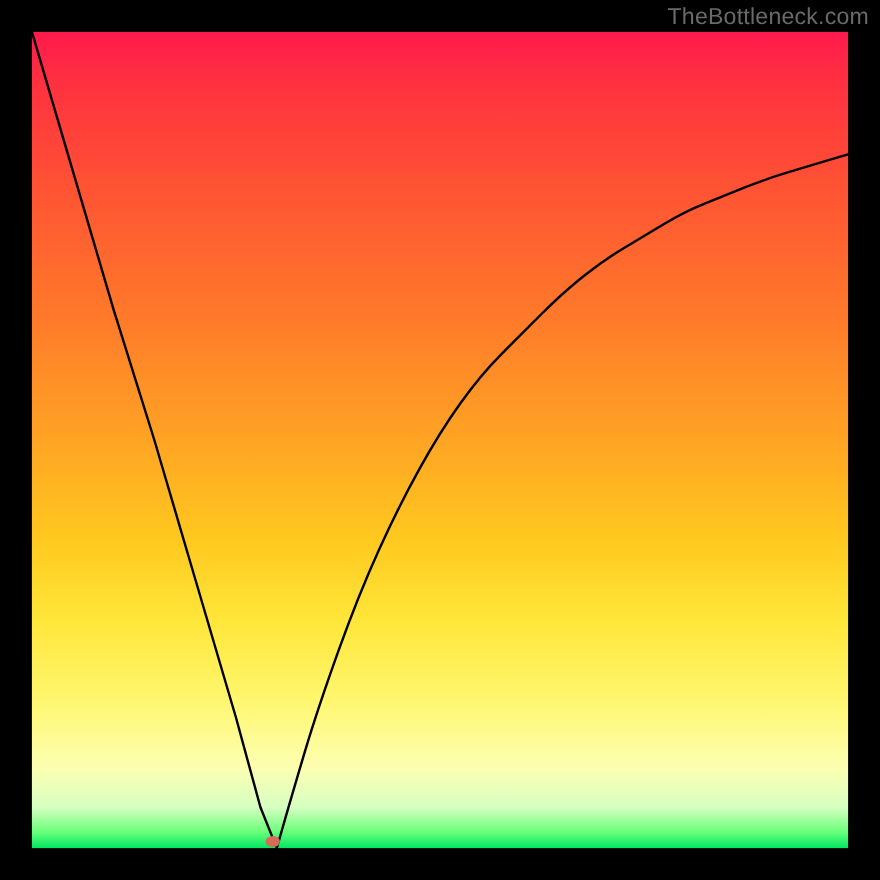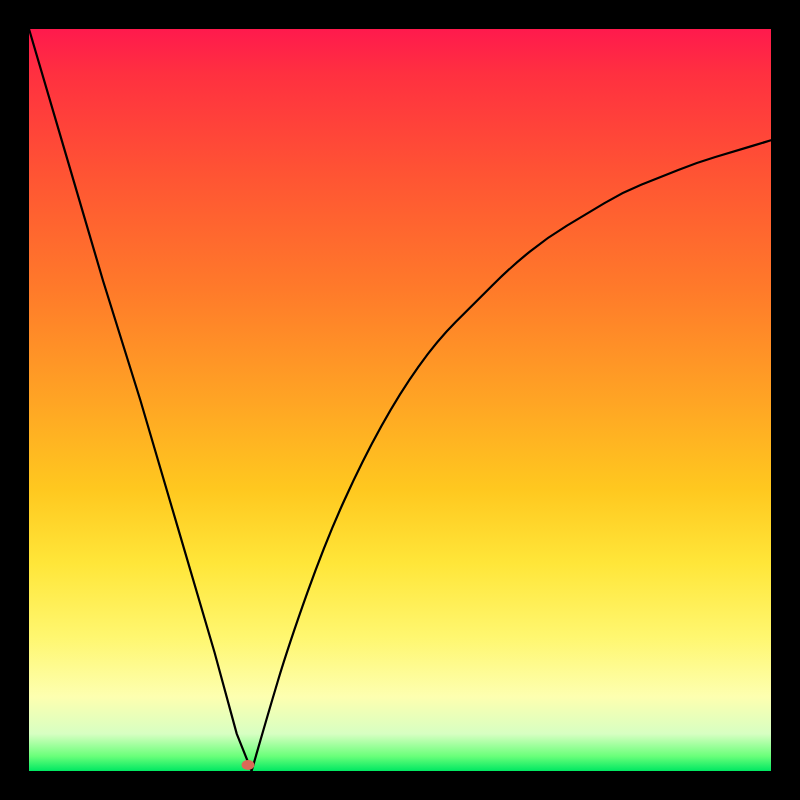--- a/index.html
+++ b/index.html
@@ -72,13 +72,14 @@
 
   <div class="plot-area">
 
     <svg class="curve" viewBox="0 0 742 742" preserveAspectRatio="none">
       <path id="curve-path" fill="none" stroke="#000" stroke-width="2.2" stroke-linecap="round" stroke-linejoin="round" d="M0.00 0.00 L37.10 126.14 L74.20 252.28 L111.30 371.00 L148.40 497.14 L185.50 623.28 L207.76 704.90 L222.60 742.00 M222.60 742.00 Q237.44 690.06 248.57 652.96 Q259.70 615.86 278.25 563.92 Q296.80 511.98 315.35 471.17 Q333.90 430.36 352.45 396.97 Q371.00 363.58 389.55 337.61 Q408.10 311.64 426.65 293.09 Q445.20 274.54 463.75 255.99 Q482.30 237.44 500.85 222.60 Q519.40 207.76 537.95 196.63 Q556.50 185.50 575.05 174.37 Q593.60 163.24 612.15 155.82 Q630.70 148.40 649.25 140.98 Q667.80 133.56 686.35 128.00 Q704.90 122.43 723.45 116.87 L742.00 111.30"></path>
     </svg>
 
     <div class="marker" id="marker-dot" style="left: 218.89px; top: 736.064px;"></div>
   </div>
 
+  <div class="watermark">TheBottleneck.com</div>
 </div>
 
 </body></html>

